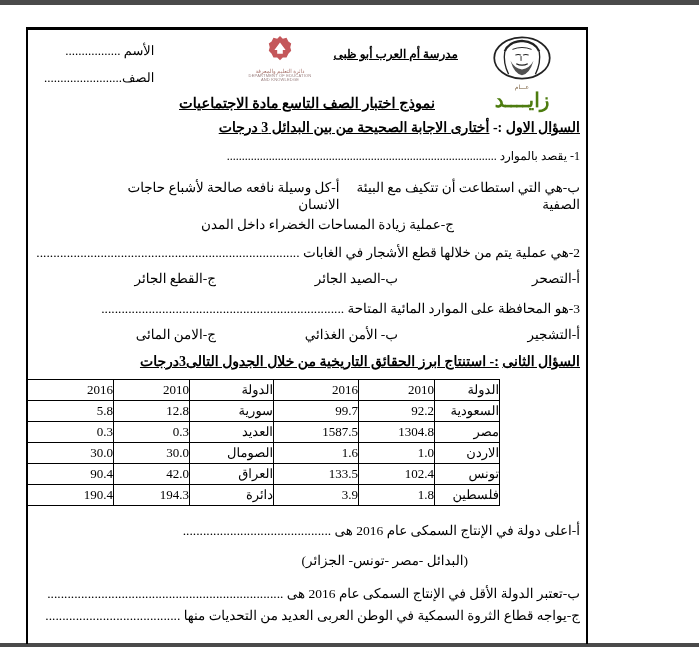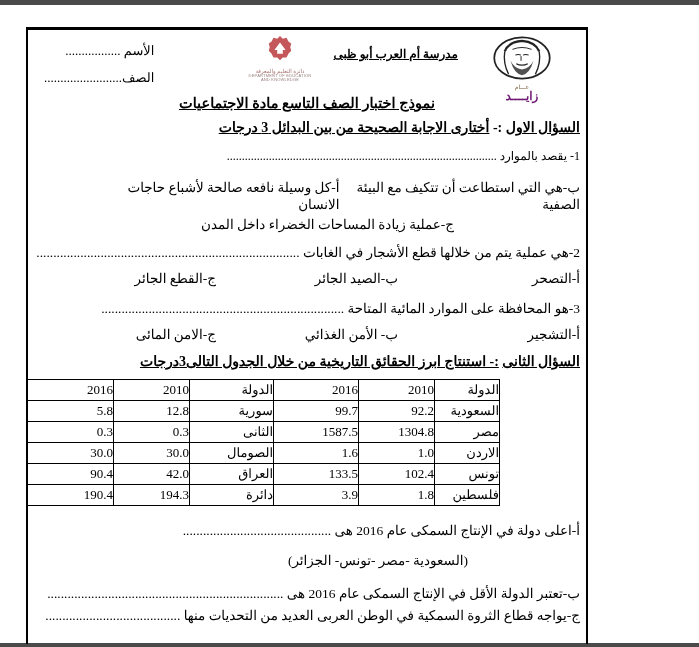--- a/index.html
+++ b/index.html
@@ -14,21 +14,21 @@
   .header{position:relative;height:58px;}
   .field-block{position:absolute;left:10px;top:8px;font-size:13px;}
   .field-line{margin-bottom:11px;white-space:nowrap;}
   .school-name{position:absolute;right:122px;top:12px;font-size:12px;font-weight:bold;
                text-decoration:underline;white-space:nowrap;}
   .adek{position:absolute;right:254px;top:0;width:92px;text-align:center;line-height:1.1;}
   .adek-ar{font-size:5.5px;color:#a8756e;margin-top:1px;}
   .adek-en{font-size:4px;color:#9b8080;letter-spacing:.2px;font-family:"Liberation Sans",sans-serif;}
   .zayed{position:absolute;right:10px;top:1px;width:96px;text-align:center;line-height:1;}
   .zayed-top{font-size:6px;color:#7d6344;margin-top:1px;}
-  .zayed-word{font-size:12px;font-weight:bold;color:#701a75;letter-spacing:1px;}
+  .zayed-word{font-size:20px;font-weight:bold;color:#4d7c0f;letter-spacing:1px;}
   
   .doc-title{text-align:center;font-weight:bold;font-size:14.5px;text-decoration:underline;margin-top:2px;}
   .q-heading{font-size:14px;font-weight:bold;margin-top:7px;}
   .q-heading .u{text-decoration:underline;}
   .q-line{font-size:12px;margin-top:13px;white-space:nowrap;}
   .dots{letter-spacing:.5px;}
   .opt-row-2{display:flex;justify-content:space-between;padding-left:72px;margin-top:15px;font-size:13.5px;}
   .opt-c{margin-top:3px;margin-right:126px;font-size:13.5px;}
   .opt-grid{display:grid;grid-template-columns:1fr 1fr 1fr;margin-top:9px;font-size:13.5px;}
   .q-line-2{font-size:13.5px;margin-top:11px;white-space:nowrap;}
@@ -159,21 +159,21 @@
             <td>92.2</td>
             <td>99.7</td>
             <td>سورية</td>
             <td>12.8</td>
             <td>5.8</td>
           </tr>
           <tr>
             <td>مصر</td>
             <td>1304.8</td>
             <td>1587.5</td>
-            <td>الثانى</td>
+            <td>العديد</td>
             <td>0.3</td>
             <td>0.3</td>
           </tr>
           <tr>
             <td>الاردن</td>
             <td>1.0</td>
             <td>1.6</td>
             <td>الصومال</td>
             <td>30.0</td>
             <td>30.0</td>
@@ -194,21 +194,21 @@
             <td>194.3</td>
             <td>190.4</td>
           </tr>
         </tbody>
     </table>
 
     <div class="sub-line first">
       <span>أ-اعلى دولة في الإنتاج السمكى عام 2016 هى </span>
       <span class="dots">............................................</span>
     </div>
-    <div class="choice-line choice-a">(السعودية -مصر -تونس- الجزائر)</div>
+    <div class="choice-line choice-a">(البدائل -مصر -تونس- الجزائر)</div>
 
     <div class="sub-line">
       <span>ب-تعتبر الدولة الأقل في الإنتاج السمكى عام 2016 هى  </span>
       <span class="dots">......................................................................</span>
     </div>
 
     <div class="sub-line sub-c">
       <span>ج-يواجه قطاع الثروة السمكية في الوطن العربى العديد من التحديات منها </span>
       <span class="dots">........................................</span>
     </div>

